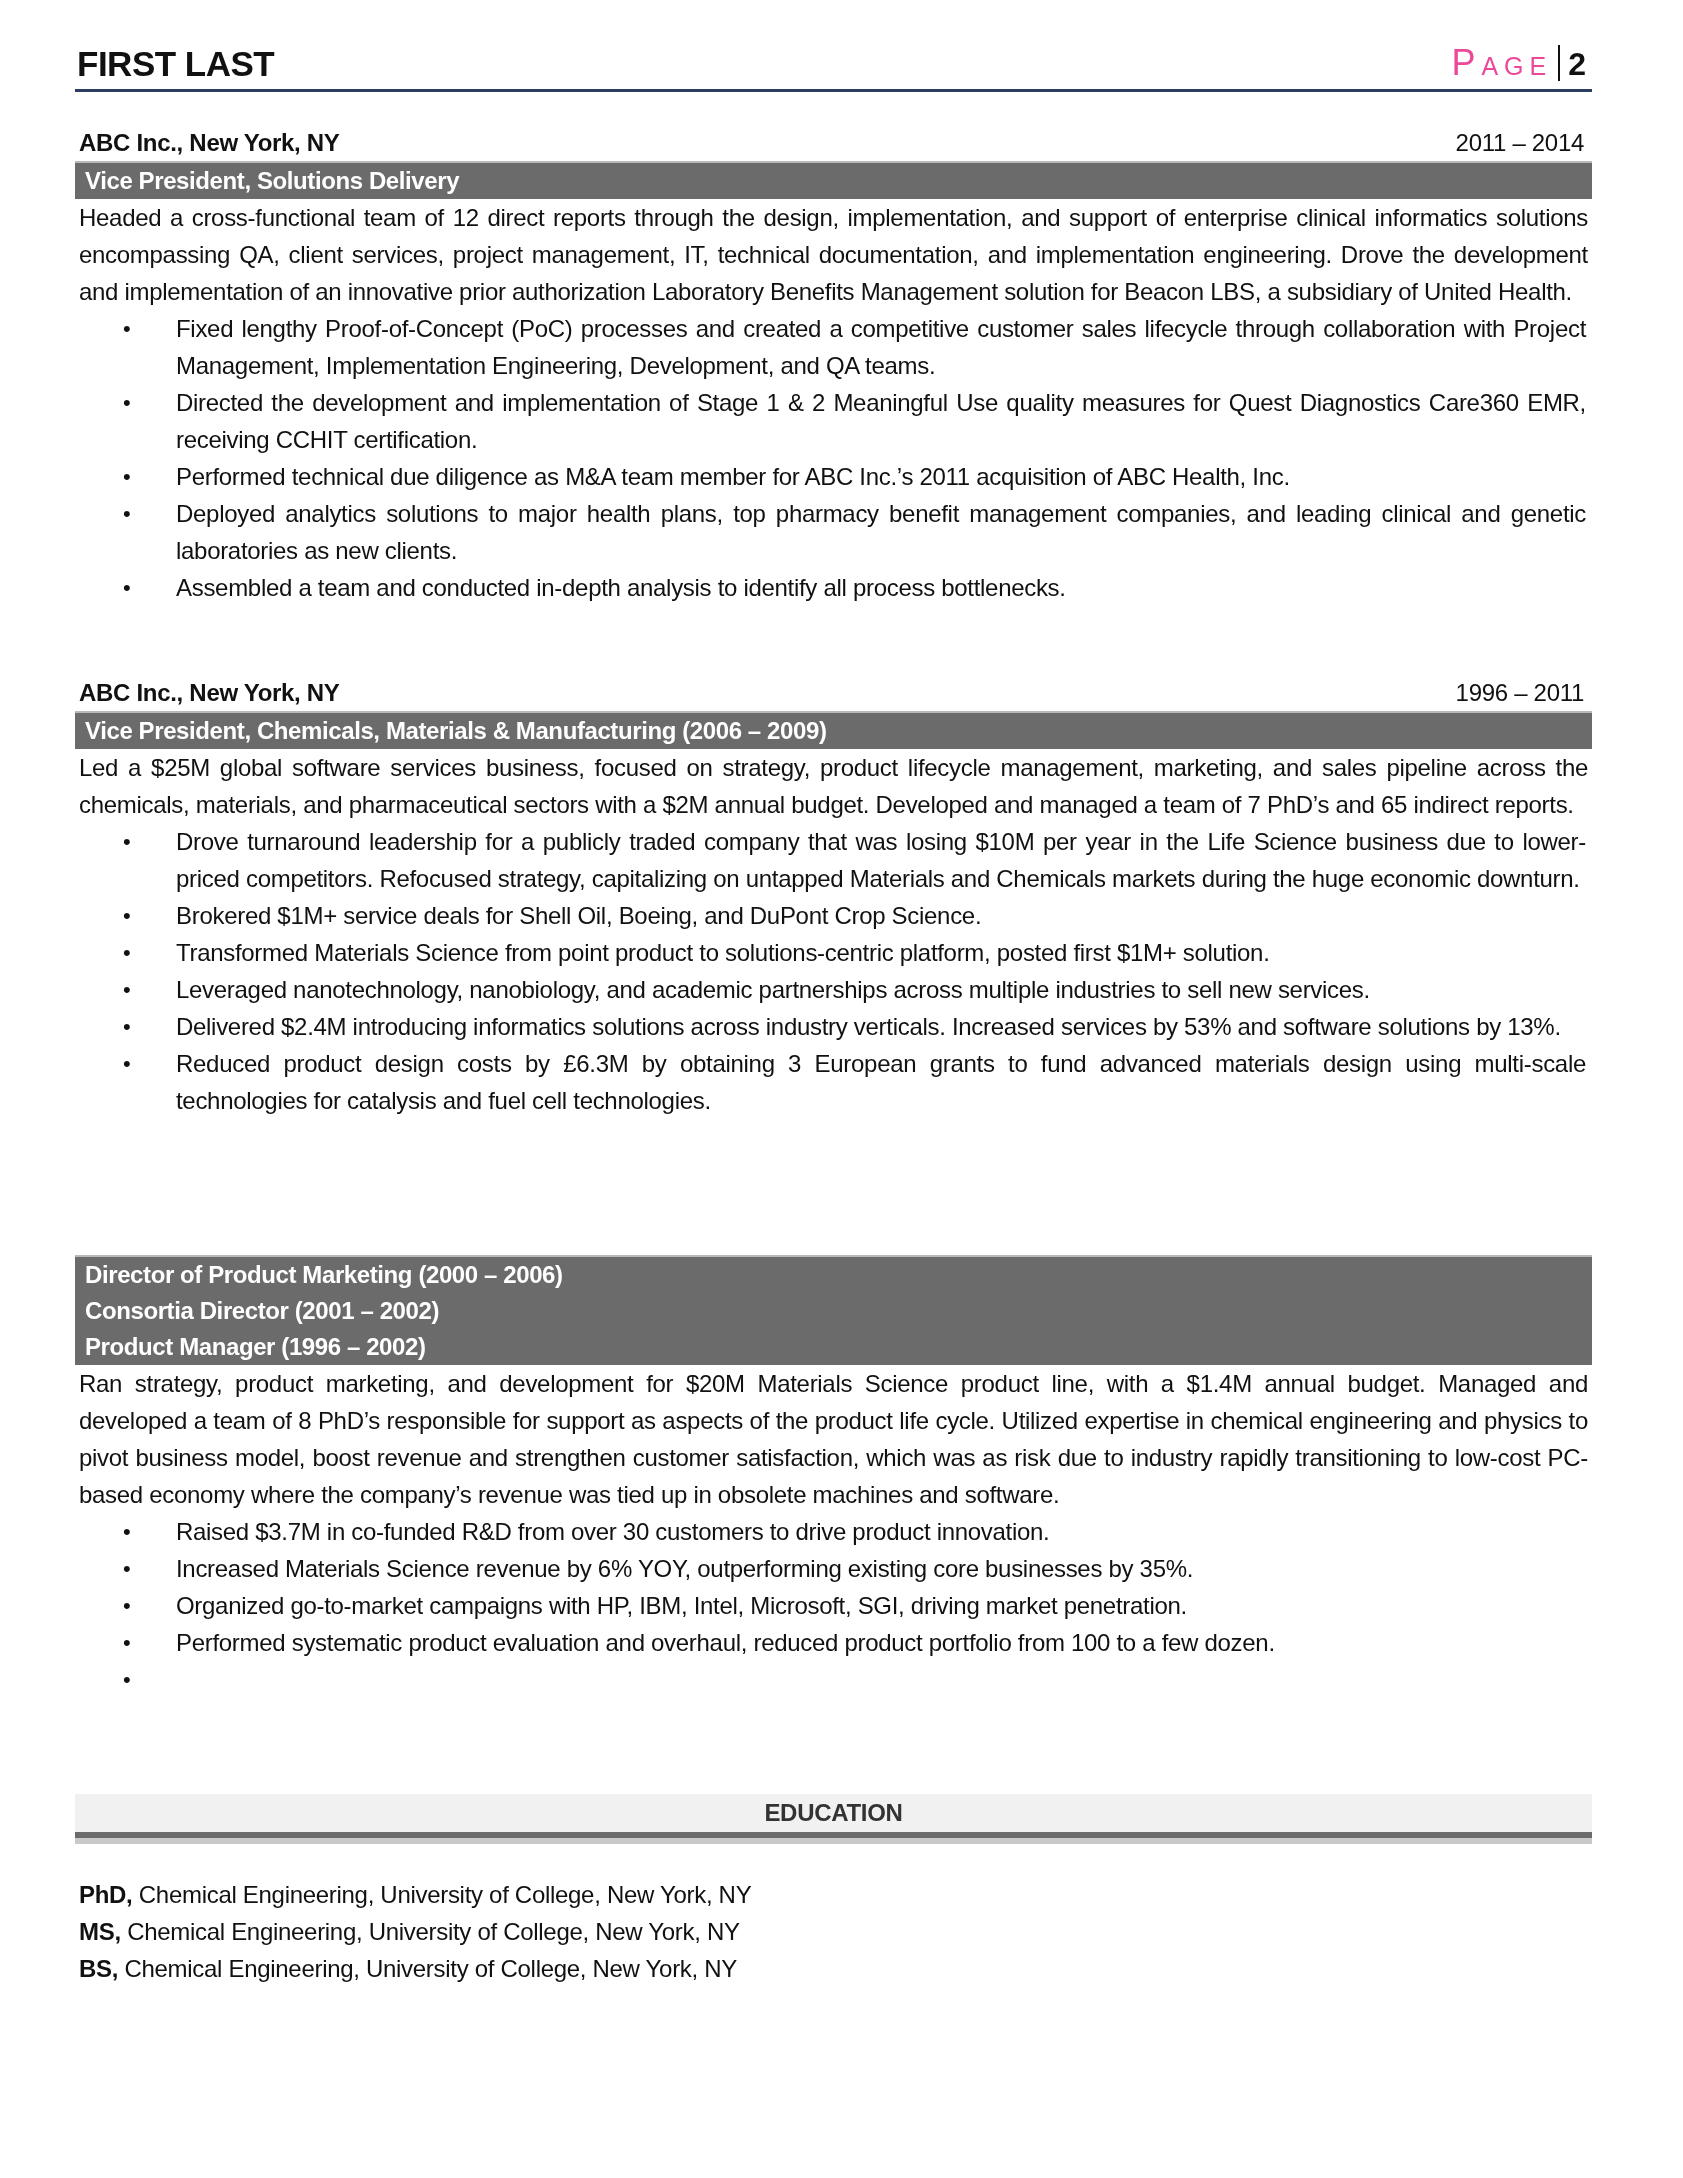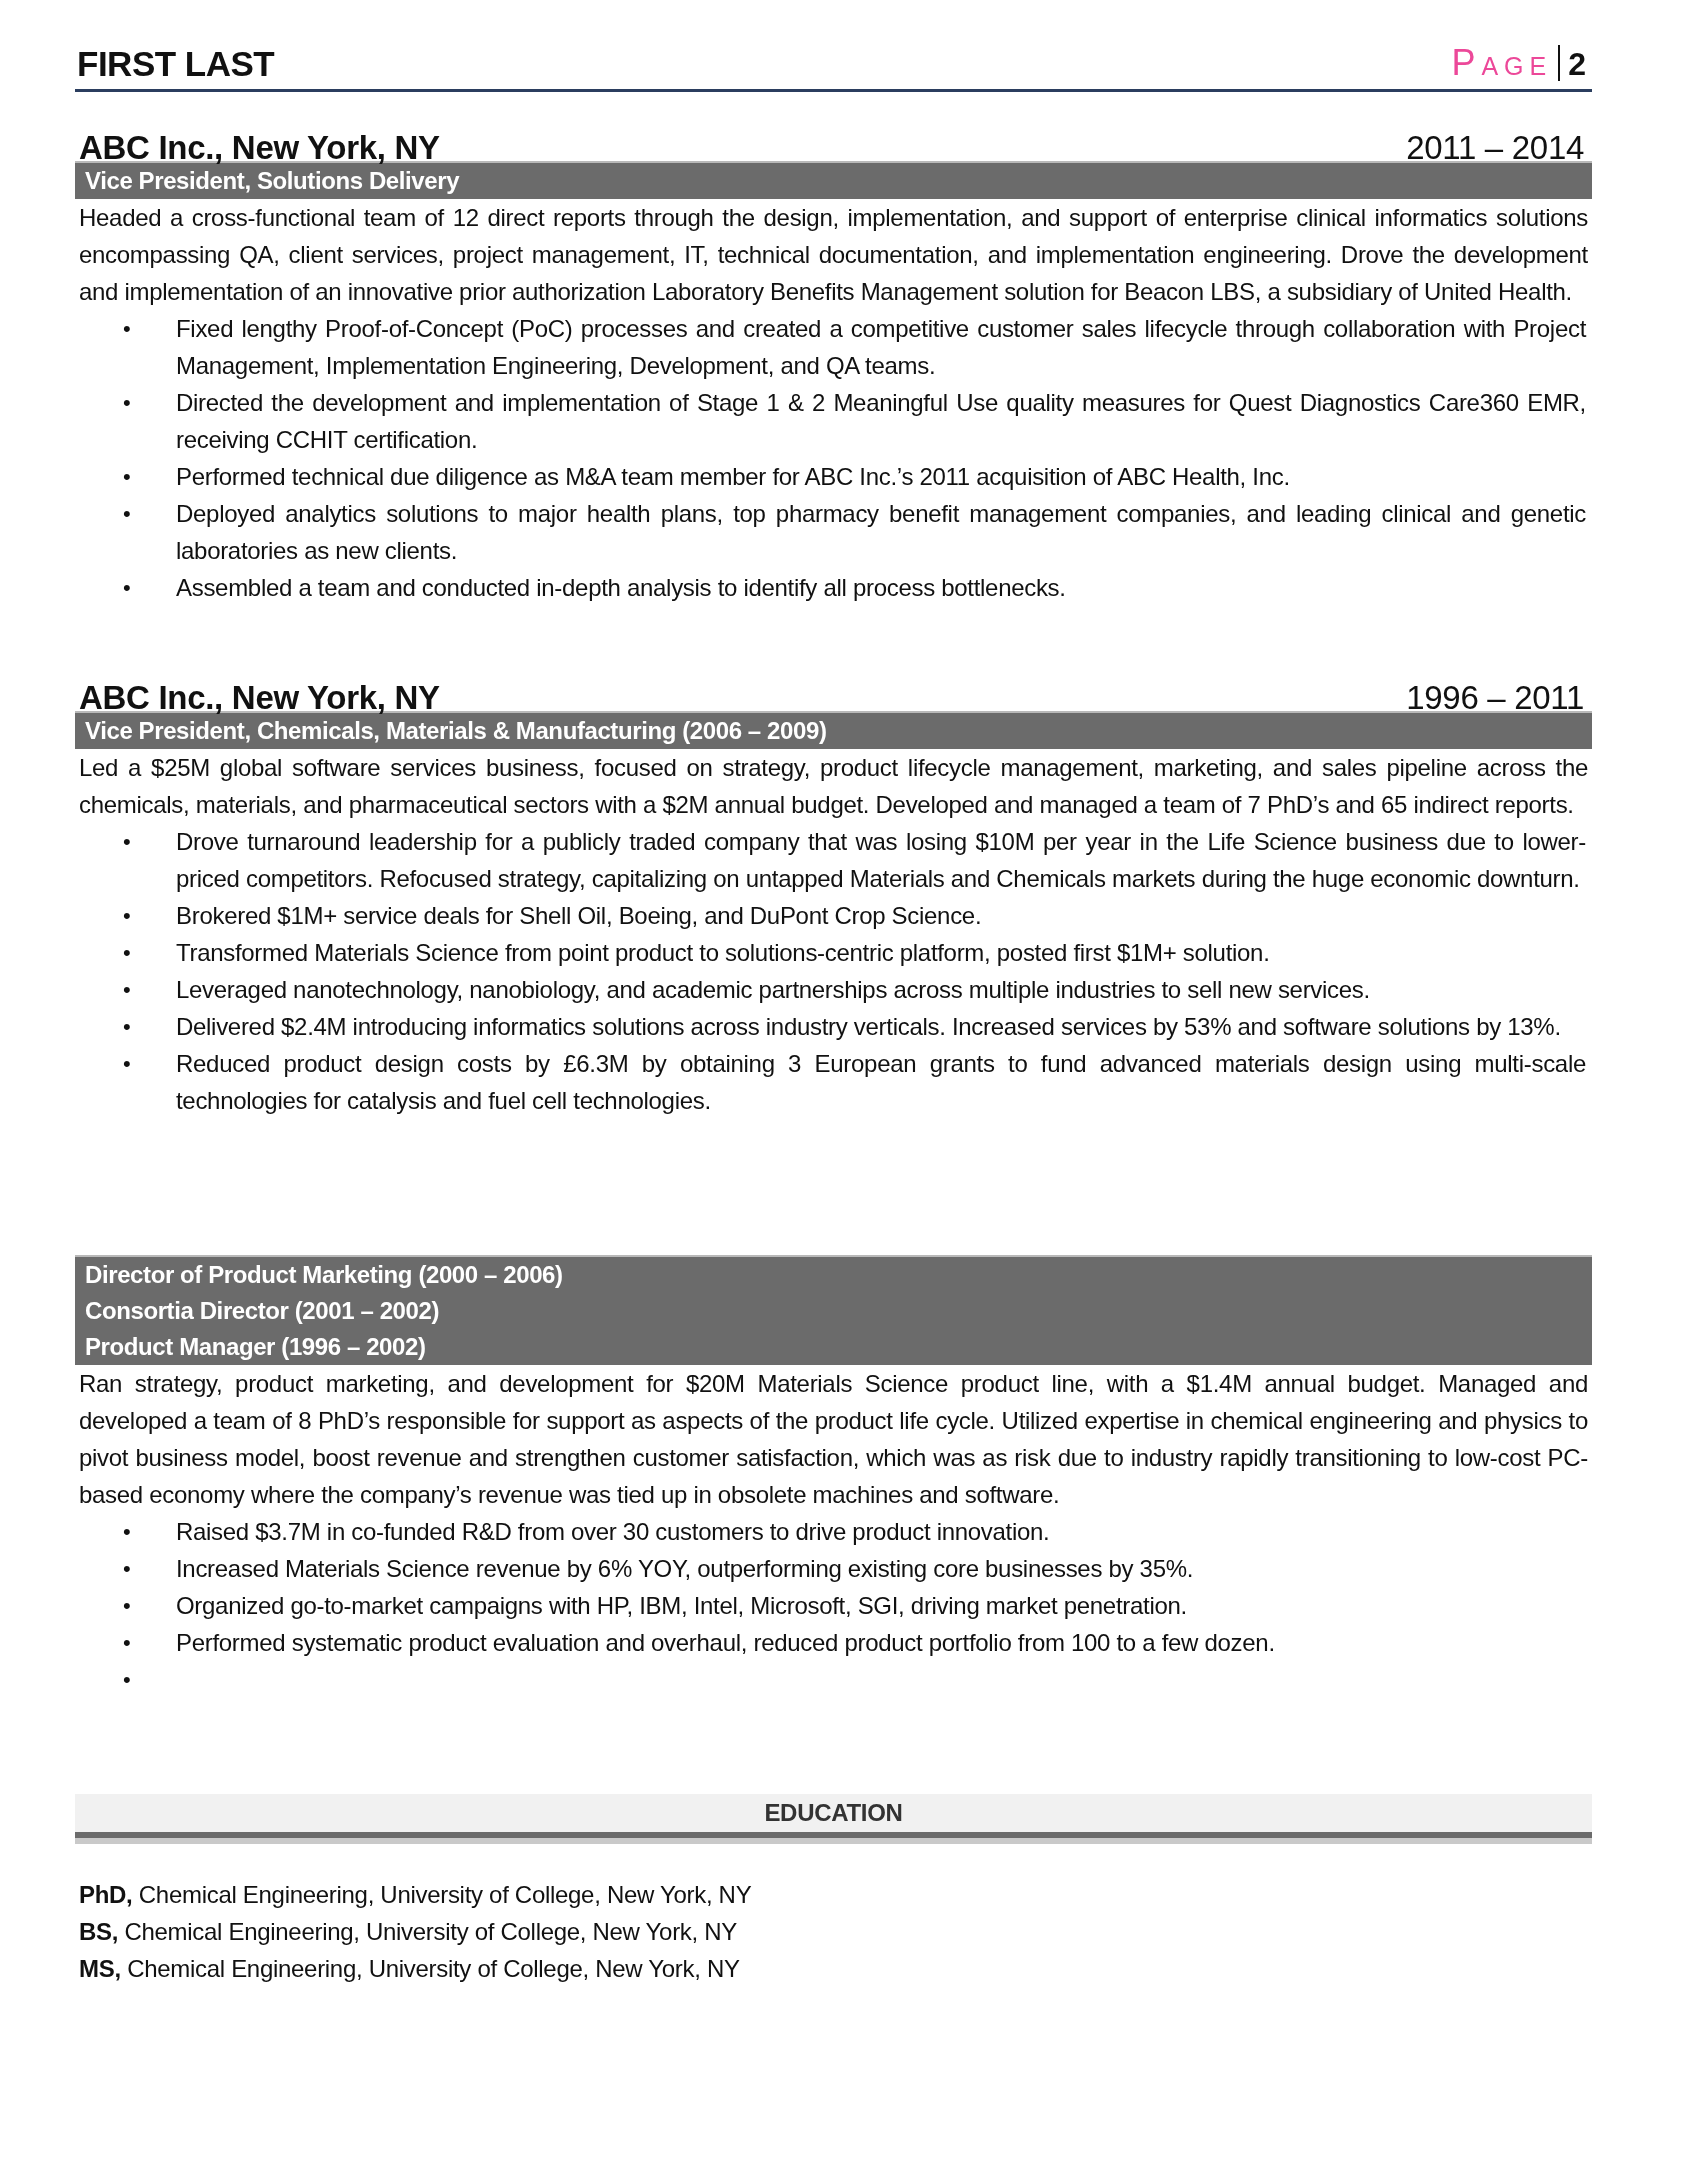--- a/index.html
+++ b/index.html
@@ -8,21 +8,21 @@
   .page { position:absolute; left:75px; top:0; width:1517px; }
   .hdr { position:absolute; top:40px; left:0; width:1517px; height:48px; }
   .hdr-name { position:absolute; left:2px; top:4px; font-size:35px; font-weight:bold; letter-spacing:-0.5px; color:#111; }
   .hdr-page { position:absolute; right:6px; top:2px; font-size:32px; }
   .hdr-page .pg { color:#ec4899; font-variant:small-caps; letter-spacing:6px; font-size:36px;margin-top:8px; }
   .hdr-page .sep { display:inline-block; width:2px; height:36px; background:#111; vertical-align:-6px; margin:0 8px 0 6px; }
   .hdr-page .num { font-weight:bold; color:#111; }
   .rule-blue { position:absolute; top:89px; left:0; width:1517px; height:3px; background:#2b3e5f; }
 
   .block { position:absolute; left:0; width:1517px; }
-  .co-row { position:relative; height:30px; font-size:33px; }
+  .co-row { position:relative; height:30px; font-size:24px; }
   .co-name { position:absolute; left:4px; top:0; font-weight:bold; letter-spacing:-0.3px; }
   .co-dates { position:absolute; right:8px; top:0; letter-spacing:-0.3px; }
   .bar { background:#6b6b6b; color:#ffffff; font-weight:bold; font-size:24px; letter-spacing:-0.4px;
          padding:0 10px; line-height:36px; border-top:2px solid #b9b9b9; }
   .para { font-size:24px; line-height:37px; text-align:justify; padding:0 4px; letter-spacing:-0.3px; }
   ul.bul { margin:0; padding:0; list-style:none; }
   ul.bul li { position:relative; padding-left:101px; padding-right:6px; font-size:24px; line-height:37px;
               text-align:justify; letter-spacing:-0.3px; }
   ul.bul li .dot { position:absolute; left:48px; top:0; font-size:22px; }
 
@@ -95,18 +95,18 @@
       <li><span class="dot">•</span><span>Performed systematic product evaluation and overhaul, reduced product portfolio from 100 to a few dozen.</span></li>
       <li><span class="dot">•</span></li>
     </ul>
   </div>
 
   <div class="edu-band">EDUCATION</div>
   <div class="edu-rule1"></div>
   <div class="edu-rule2"></div>
   <div class="edu-list">
     <div><b>PhD,</b><span> Chemical Engineering, University of College, New York, NY</span></div>
+    <div><b>MS,</b><span> Chemical Engineering, University of College, New York, NY</span></div>
     <div><b>BS,</b><span> Chemical Engineering, University of College, New York, NY</span></div>
-    <div><b>MS,</b><span> Chemical Engineering, University of College, New York, NY</span></div>
   </div>
 
 </div>
 
 
 </body></html>

